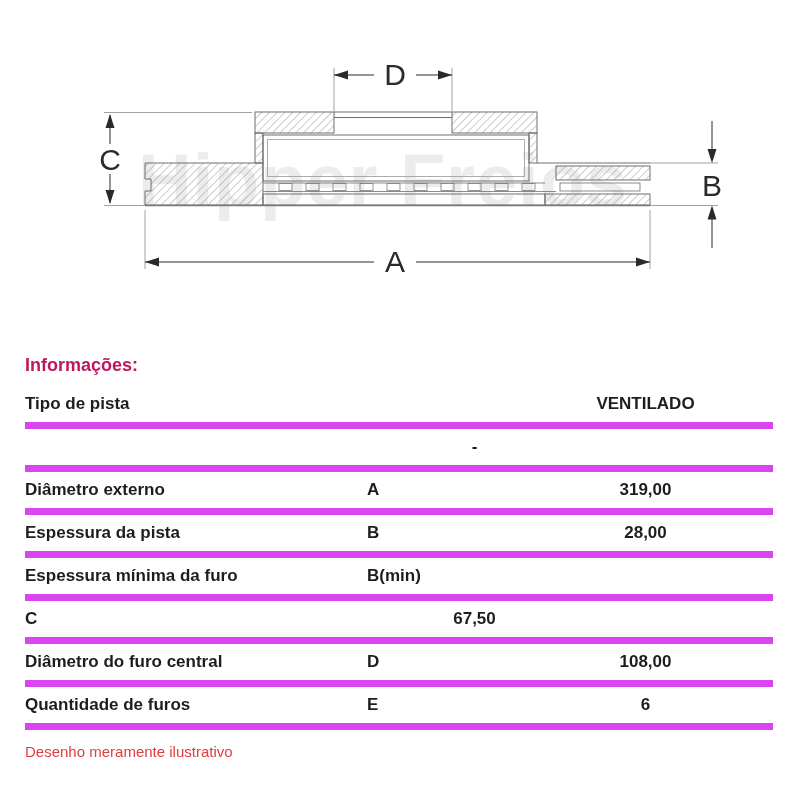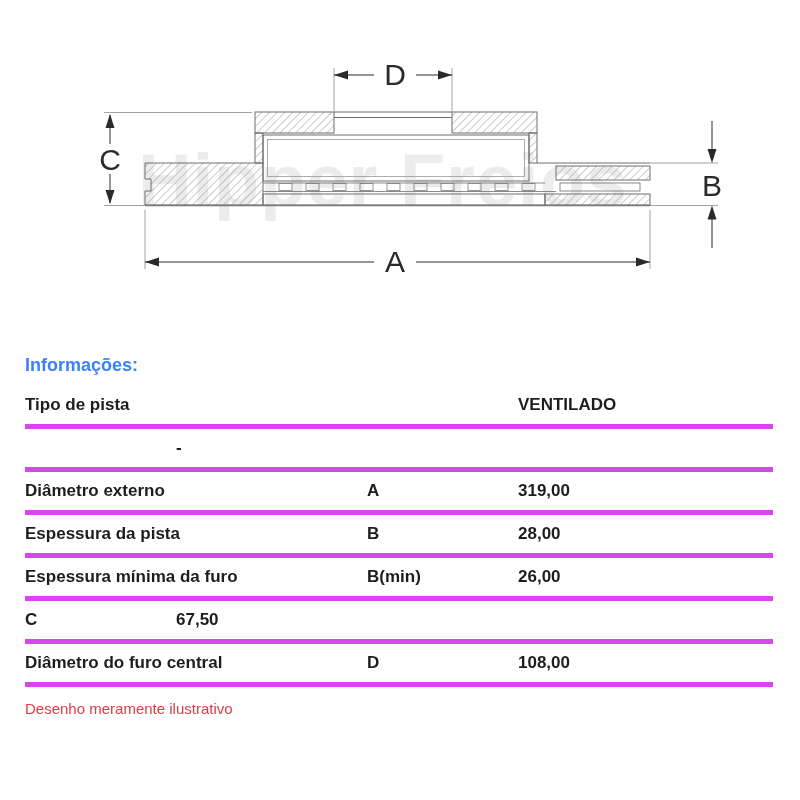--- a/index.html
+++ b/index.html
@@ -23,39 +23,39 @@
     font-size: 74px;
     font-weight: bold;
     letter-spacing: 1px;
     fill: #ececec;
   }
   .info {
     padding: 0 27px 0 25px;
     margin-top: 14px;
   }
   .info-title {
-    color: #3b82f6;
+    color: #be185d;
     font-size: 18px;
     font-weight: bold;
     line-height: 22px;
     margin-bottom: 10px;
   }
   .spec-table { width: 100%; }
   .spec-row {
     display: flex;
     align-items: center;
     height: 43px;
-    border-bottom: 5px solid #d946ef;
+    border-bottom: 7px solid #d946ef;
     font-size: 17px;
     font-weight: bold;
     color: #1d1d1d;
   }
   .c-label  { flex: 0 0 342px; }
   .c-letter { flex: 0 0 151px; }
-  .c-value  { flex: 1 1 auto; }
+  .c-value  { flex: 1 1 auto; text-align: center; }
   .disclaimer {
     margin-top: 13px;
     font-size: 15px;
     color: #e03c44;
   }
 </style>
 </head>
 <body>
 
 <div class="diagram-wrap">
@@ -167,27 +167,31 @@
       <span class="c-value">319,00</span>
     </div>
     <div class="spec-row">
       <span class="c-label">Espessura da pista</span>
       <span class="c-letter">B</span>
       <span class="c-value">28,00</span>
     </div>
     <div class="spec-row">
       <span class="c-label">Espessura mínima da furo</span>
       <span class="c-letter">B(min)</span>
-      <span class="c-value">26,00</span>
     </div>
     <div class="spec-row">
       <span class="c-letter">C</span>
       <span class="c-value">67,50</span>
     </div>
     <div class="spec-row">
       <span class="c-label">Diâmetro do furo central</span>
       <span class="c-letter">D</span>
       <span class="c-value">108,00</span>
     </div>
+    <div class="spec-row">
+      <span class="c-label">Quantidade de furos</span>
+      <span class="c-letter">E</span>
+      <span class="c-value">6</span>
+    </div>
   </div>
 
   <div class="disclaimer">Desenho meramente ilustrativo</div>
 </div>
 
 </body></html>

